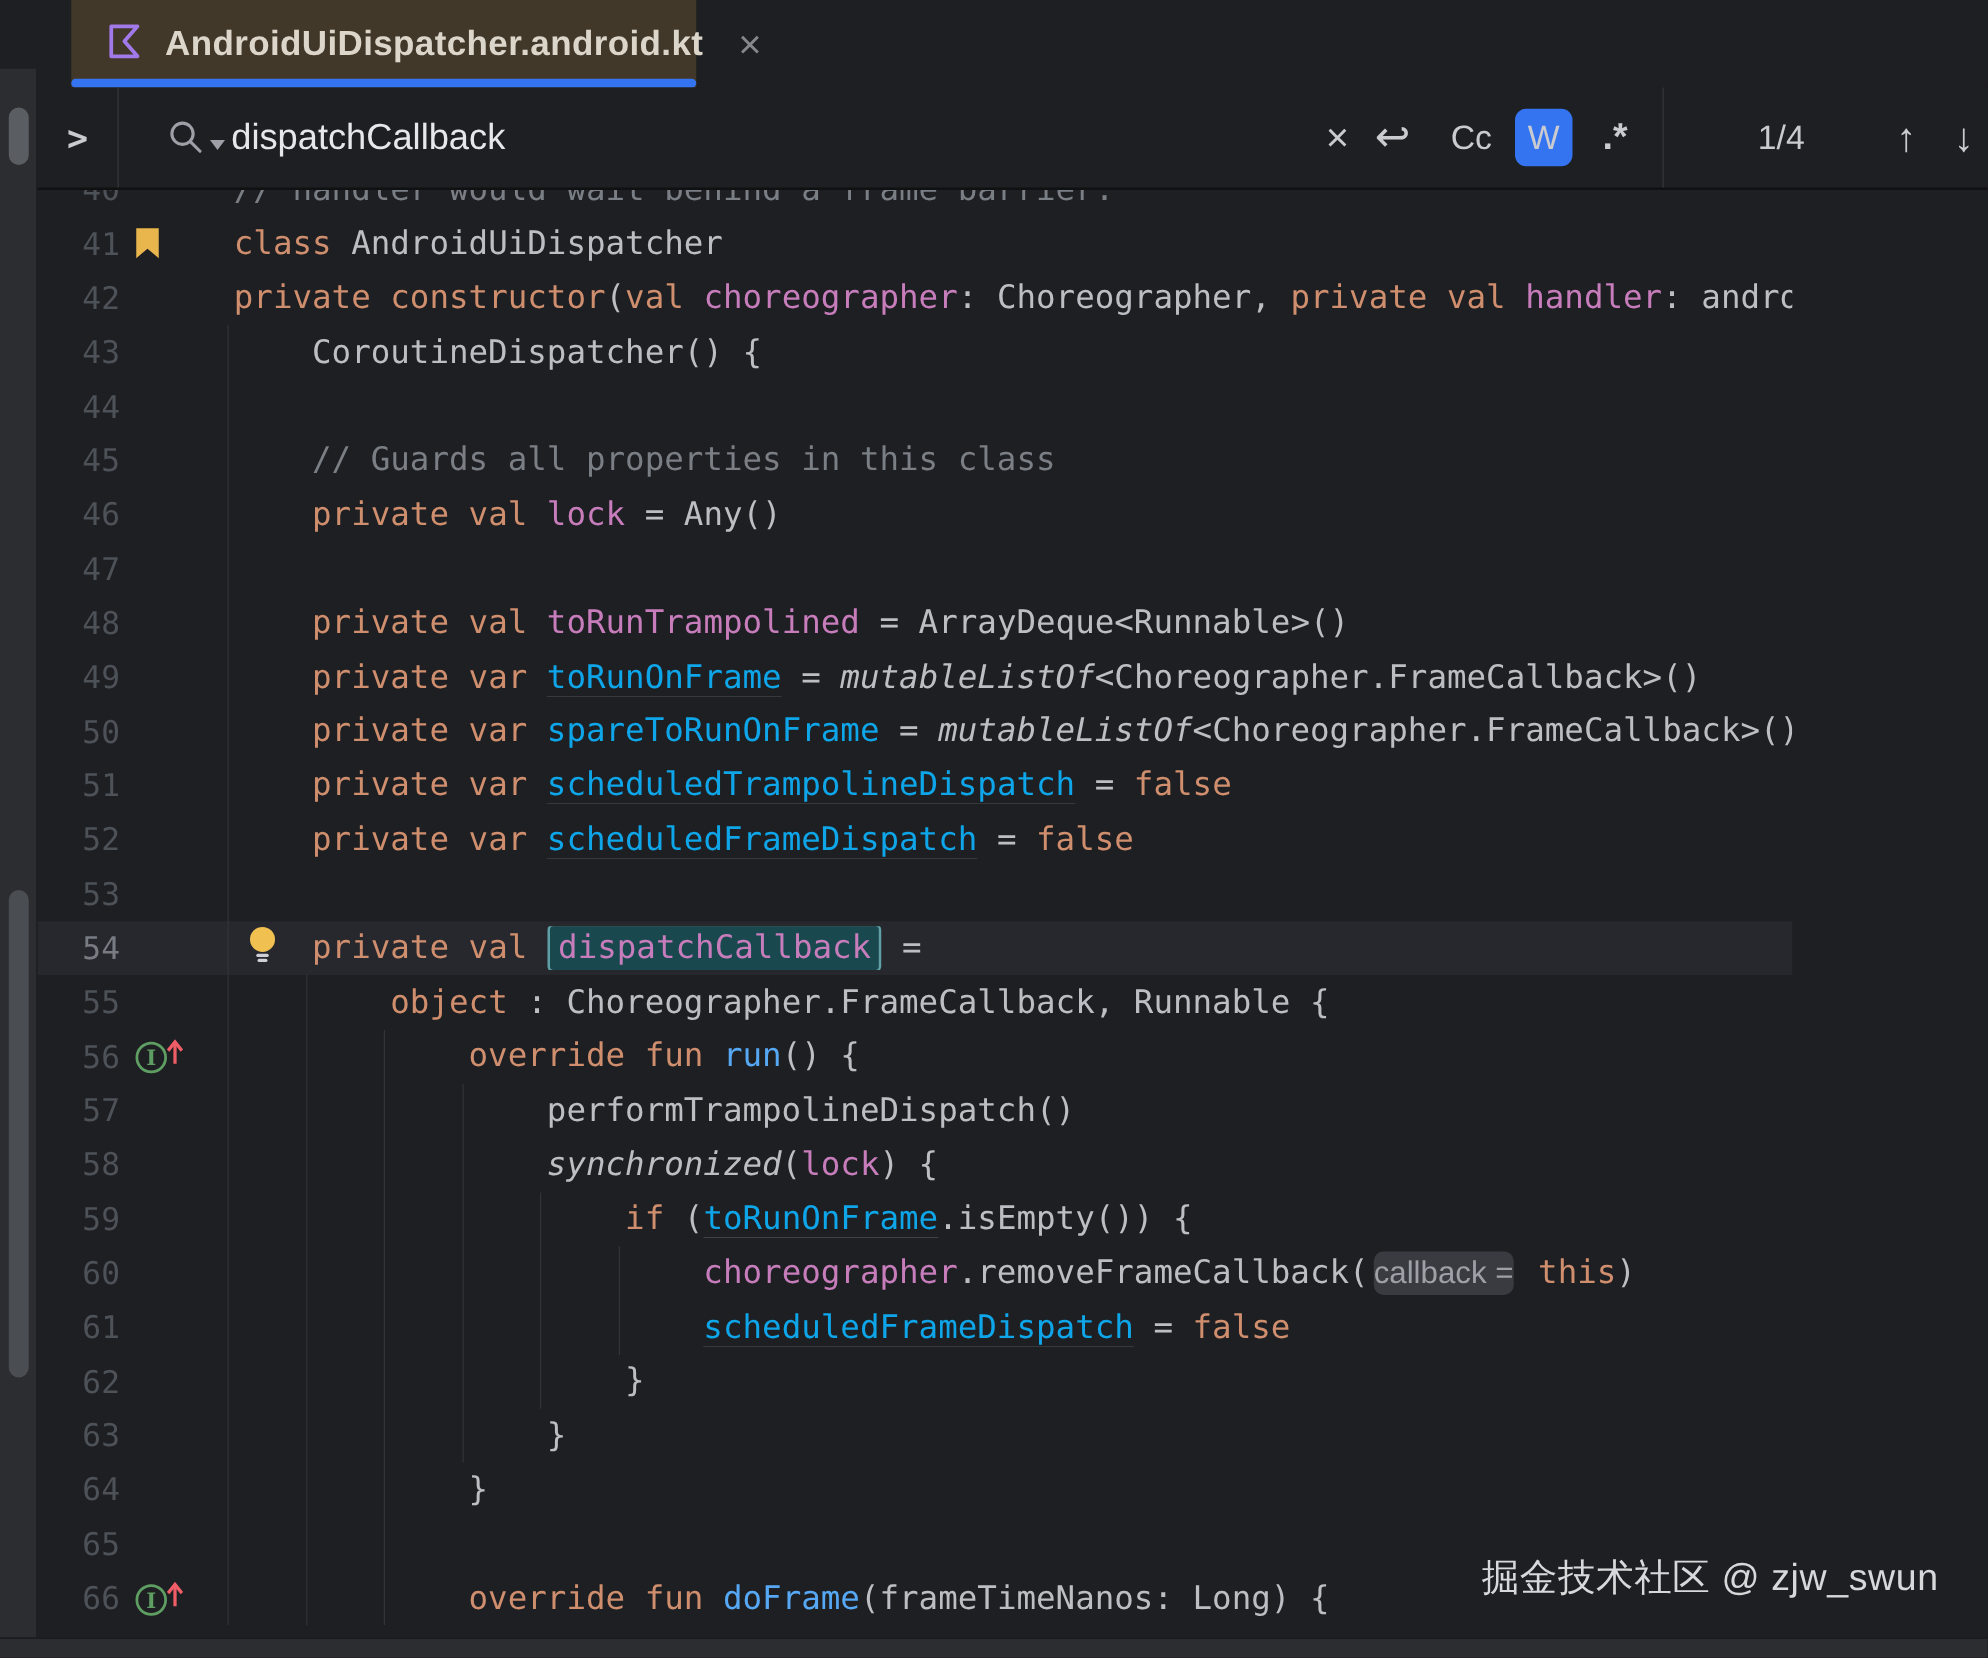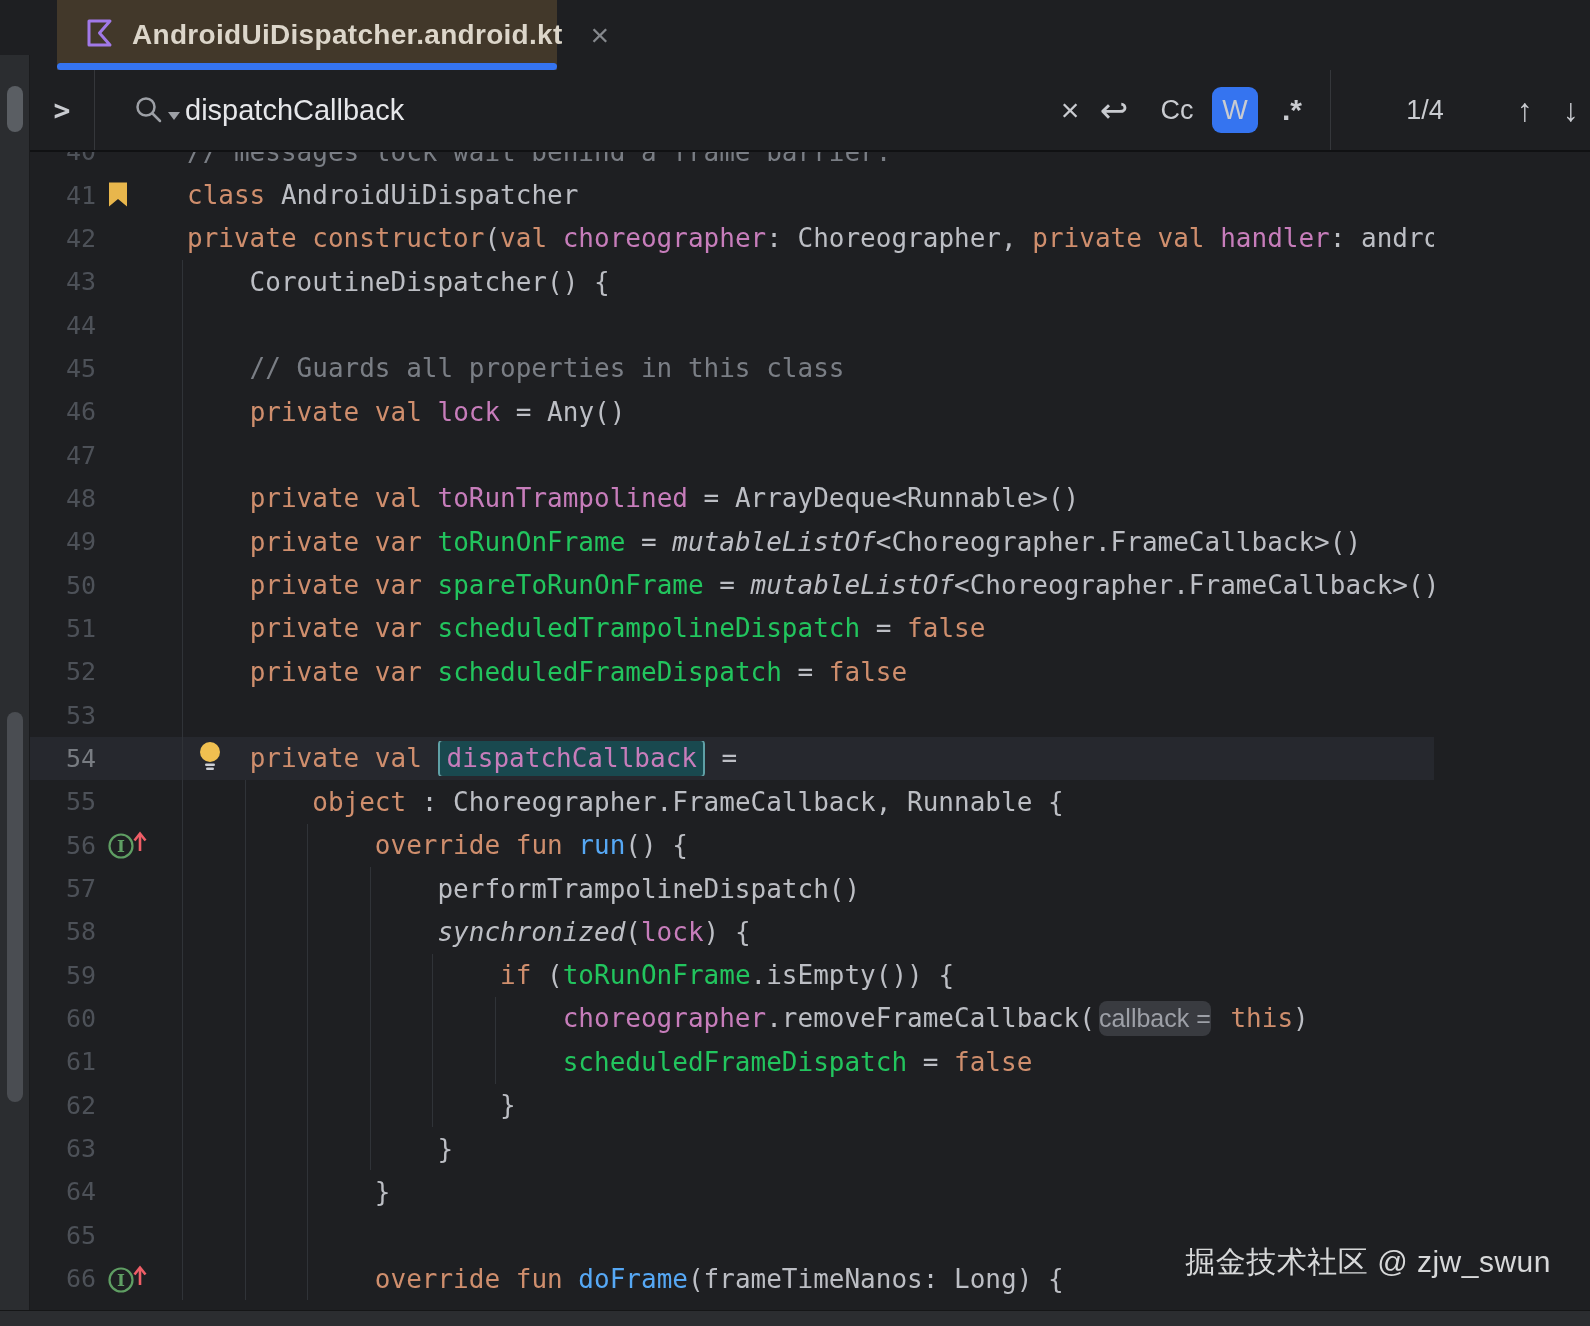--- a/index.html
+++ b/index.html
@@ -54,21 +54,21 @@
   .ln { width:66px; flex:none; text-align:right; color:#4d5158; font-size:25px;
         font-family:"DejaVu Sans Mono","Liberation Mono",monospace; }
   .row.current .ln { color:#787c82; }
   .gicon { width:91px; flex:none; position:relative; height:100%; }
   .gicon svg { position:absolute; left:11px; top:50%; transform:translateY(-50%); }
   .code { flex:1; white-space:pre; overflow:hidden; font-size:26px; color:#bcbec4;
           font-family:"DejaVu Sans Mono","Liberation Mono",monospace; }
   .seg-d { color:#bcbec4; }
   .seg-k { color:#cf8e6d; }
   .seg-p { color:#c77dbb; }
-  .seg-u { color:#22c55e; text-decoration:underline; text-decoration-color:#a6a9ad;
+  .seg-u { color:#0ea5e9; text-decoration:underline; text-decoration-color:#a6a9ad;
            text-decoration-thickness:2px; text-underline-offset:7px; }
   .seg-f { color:#56a8f5; }
   .seg-c { color:#7a7e85; }
   .seg-i { color:#bcbec4; font-style:italic; }
   .seg-m { color:#c77dbb; background:#19494f; outline:2px solid #5fa0a6; border-radius:3px;
            display:inline-block; padding:3px 6px; margin:0 3px; line-height:1.1; }
   .seg-h { color:#9da0a7; background:#393b40; border-radius:8px; display:inline-block;
            padding:3px 0; margin:0 4px; font-size:25px; line-height:1.15;
            font-family:"Liberation Sans","DejaVu Sans",sans-serif; }
   .bulb { position:absolute; left:167px; top:50%; transform:translateY(-50%); }
@@ -120,21 +120,21 @@
   <div class="ctl" id="match-count">1/4</div>
   <div class="ctl" id="prev-match">↑</div>
   <div class="ctl" id="next-match">↓</div>
 </div>
 
 <div id="editor">
   <div id="code-lines">
       <div class="row">
         <span class="ln">40</span>
         <span class="gicon"></span>
-        <span class="code"><span class="seg-c">// messages lock wait behind a frame barrier.</span></span>
+        <span class="code"><span class="seg-c">// handler would wait behind a frame barrier.</span></span>
       </div>
       <div class="row">
         <span class="ln">41</span>
         <span class="gicon">
           <svg width="22" height="27" viewBox="0 0 22 27">
             <path d="M2 1h18v24l-9-7.5L2 25z" fill="#e8b64c"></path>
           </svg>
         </span>
         <span class="code"><span class="seg-k">class</span><span class="seg-d"> AndroidUiDispatcher</span></span>
       </div>

